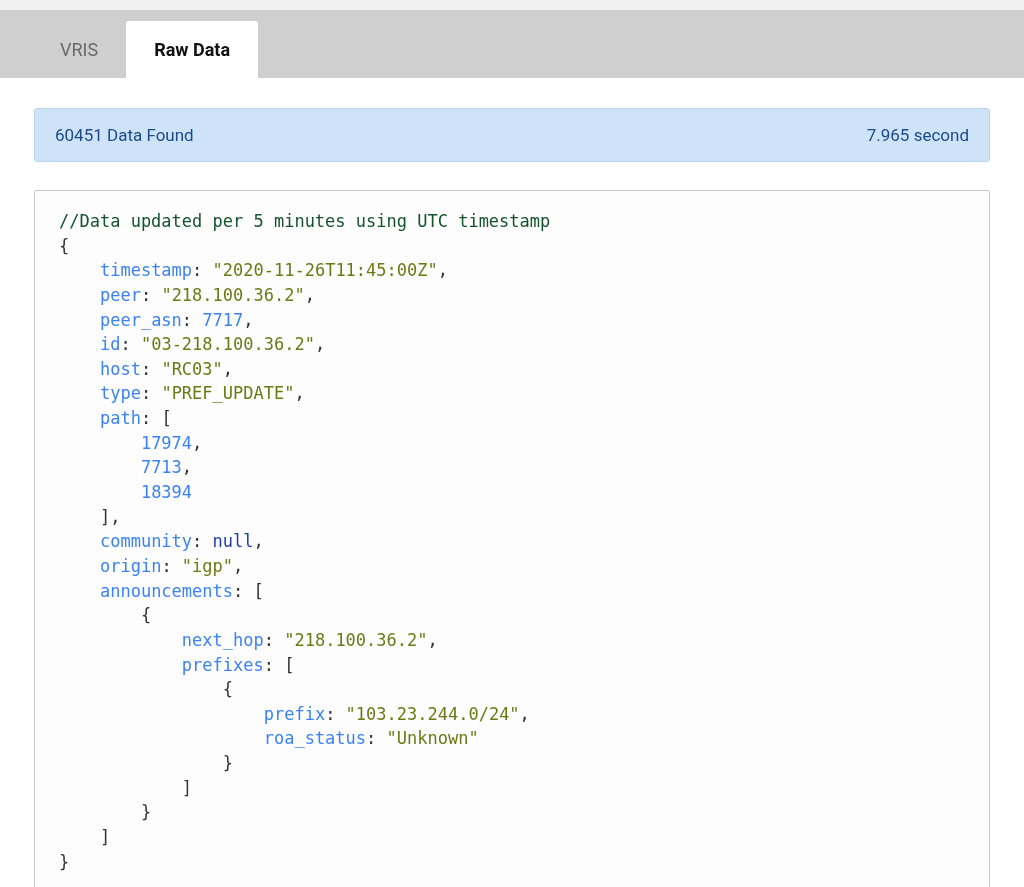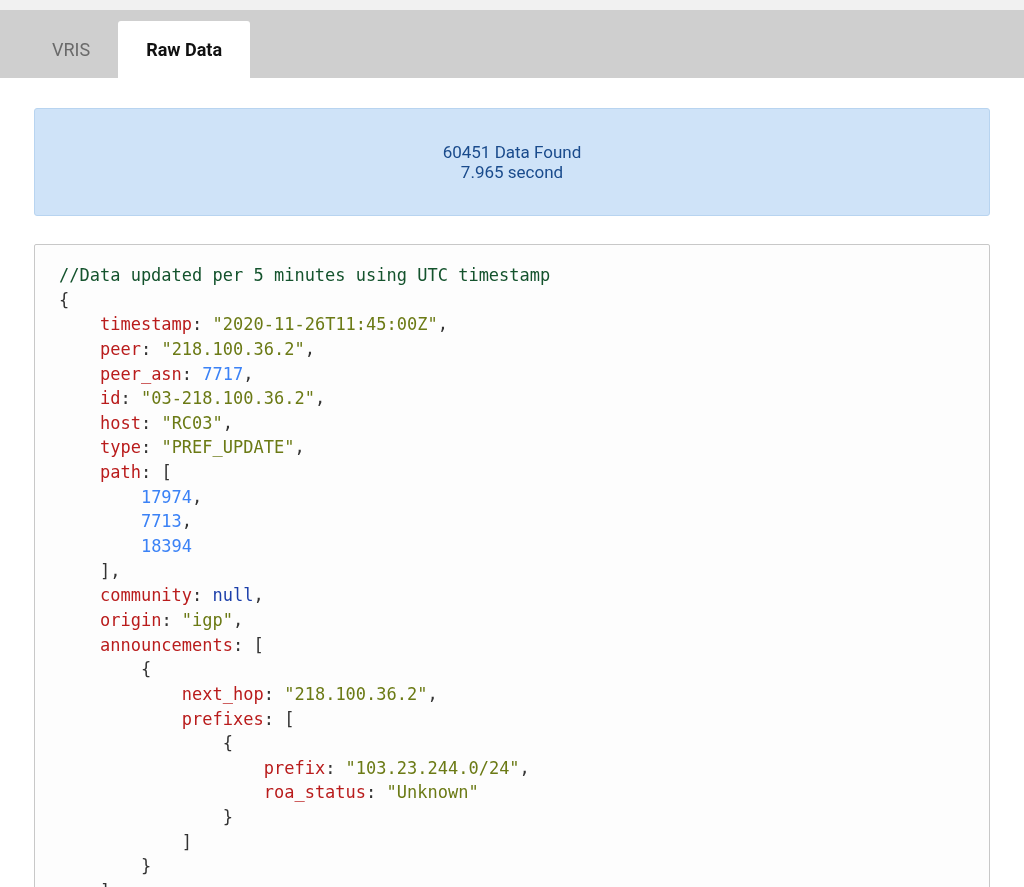--- a/index.html
+++ b/index.html
@@ -13,21 +13,21 @@
   }
   .top-strip {
     height: 10px;
     background: #f1f1f1;
   }
   .tab-bar {
     background: #cfcfcf;
     display: flex;
     align-items: flex-end;
     height: 70px;
-    padding-left: 24px;
+    padding-left: 32px;
     border-bottom: 2px solid #ffffff;
   }
   .tab {
     padding: 18px 28px 18px 28px;
     font-size: 18px;
     color: #6a6a6a;
     cursor: pointer;
     user-select: none;
   }
   .tab.active {
@@ -38,43 +38,42 @@
     text-align: right;
   }
   .content {
     background: #ffffff;
     padding: 28px 34px 0 34px;
   }
   .status-bar {
     background: #cfe3f8;
     border: 1px solid #b8d4f0;
     border-radius: 3px;
-    padding: 33px 20px;
+    padding: 16px 20px;
     display: flex;
     justify-content: space-between;
     align-items: center;
     color: #1a4b8c;
     font-size: 17px;
-    flex-direction: column;
   }
   .code-box {
     margin-top: 28px;
     border: 1px solid #c8c8c8;
     border-radius: 2px;
     background: #fdfdfd;
     padding: 18px 20px 22px 24px;
     font-family: "SF Mono", ui-monospace, Menlo, Monaco, Consolas, monospace;
     font-size: 17px;
     line-height: 1.45;
     white-space: pre;
     color: #333;
     overflow: auto;
   }
   .c-comment { color: #14532d; }
-  .c-key     { color: #b91c1c; }
+  .c-key     { color: #3b82f6; }
   .c-string  { color: #6b7a15; }
   .c-number  { color: #3b82f6; }
   .c-null    { color: #1c3faa; }
   .c-punct   { color: #333; }
 </style>
 </head>
 <body>
 
 <div class="top-strip"></div>
 

